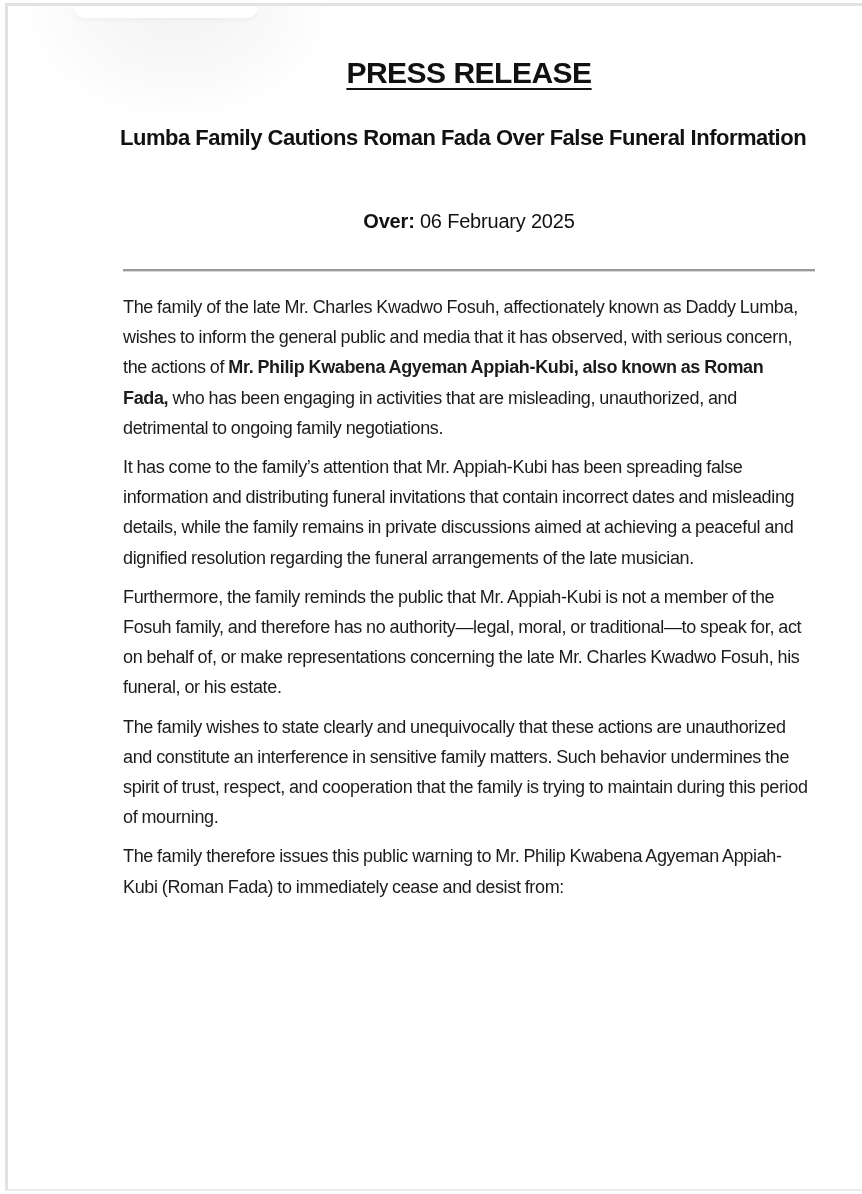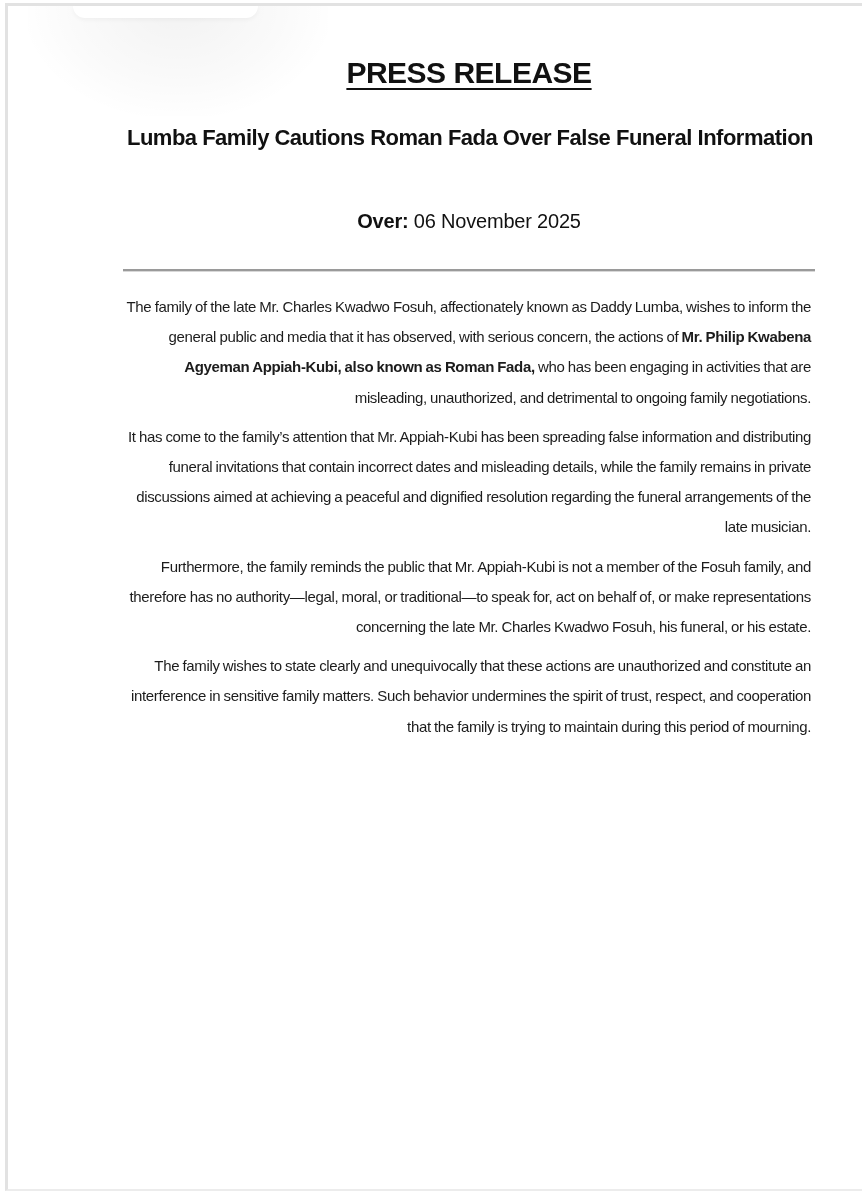--- a/index.html
+++ b/index.html
@@ -58,21 +58,20 @@
       text-decoration: underline;
       text-decoration-thickness: 2px;
       text-underline-offset: 5px;
       color: #111;
     }
     .headline {
       position: absolute;
       left: 120px;
       width: 700px;
       top: 118px;
-      text-align: center;
       font-weight: bold;
       font-size: 22px;
       line-height: 40px;
       letter-spacing: -0.5px;
       color: #111;
     }
     .date {
       position: absolute;
       left: 0;
       width: 938px;
@@ -92,45 +91,45 @@
       background: #9a9a9a;
       box-shadow: 0 1px 0 #d8d8d8;
     }
     .body-text {
       position: absolute;
       left: 123px;
       top: 292px;
       width: 700px;
     }
     .para {
-      font-size: 15px;
+      font-size: 18px;
       line-height: 30.2px;
       margin: 0 12px 9px 0;
       color: #1c1c1c;
       letter-spacing: -0.35px;
       word-spacing: -0.5px;
-      text-align: right;
     }
     .para b { font-weight: bold; }
   </style>
 </head>
 <body>
 
 <div class="page">
   <div class="notch-shadow"></div>
   <div class="notch"></div>
 
 </div>
 
 <div class="title">PRESS RELEASE</div>
 
 <div class="headline">Lumba Family Cautions Roman Fada Over False Funeral Information</div>
 
-<div class="date"><b>Over:</b><span> 06 November 2025</span></div>
+<div class="date"><b>Over:</b><span> 06 February 2025</span></div>
 
 <div class="divider"></div>
 
 <div class="body-text">
   <p class="para"><span>The family of the late Mr. Charles Kwadwo Fosuh, affectionately known as Daddy Lumba, wishes to inform the general public and media that it has observed, with serious concern, the actions of </span><b>Mr. Philip Kwabena Agyeman Appiah-Kubi, also known as Roman Fada,</b><span> who has been engaging in activities that are misleading, unauthorized, and detrimental to ongoing family negotiations.</span></p>
   <p class="para">It has come to the family’s attention that Mr. Appiah-Kubi has been spreading false information and distributing funeral invitations that contain incorrect dates and misleading details, while the family remains in private discussions aimed at achieving a peaceful and dignified resolution regarding the funeral arrangements of the late musician.</p>
   <p class="para">Furthermore, the family reminds the public that Mr. Appiah-Kubi is not a member of the Fosuh family, and therefore has no authority—legal, moral, or traditional—to speak for, act on behalf of, or make representations concerning the late Mr. Charles Kwadwo Fosuh, his funeral, or his estate.</p>
   <p class="para">The family wishes to state clearly and unequivocally that these actions are unauthorized and constitute an interference in sensitive family matters. Such behavior undermines the spirit of trust, respect, and cooperation that the family is trying to maintain during this period of mourning.</p>
+  <p class="para">The family therefore issues this public warning to Mr. Philip Kwabena Agyeman Appiah-Kubi (Roman Fada) to immediately cease and desist from:</p>
 </div>
 
 </body></html>

